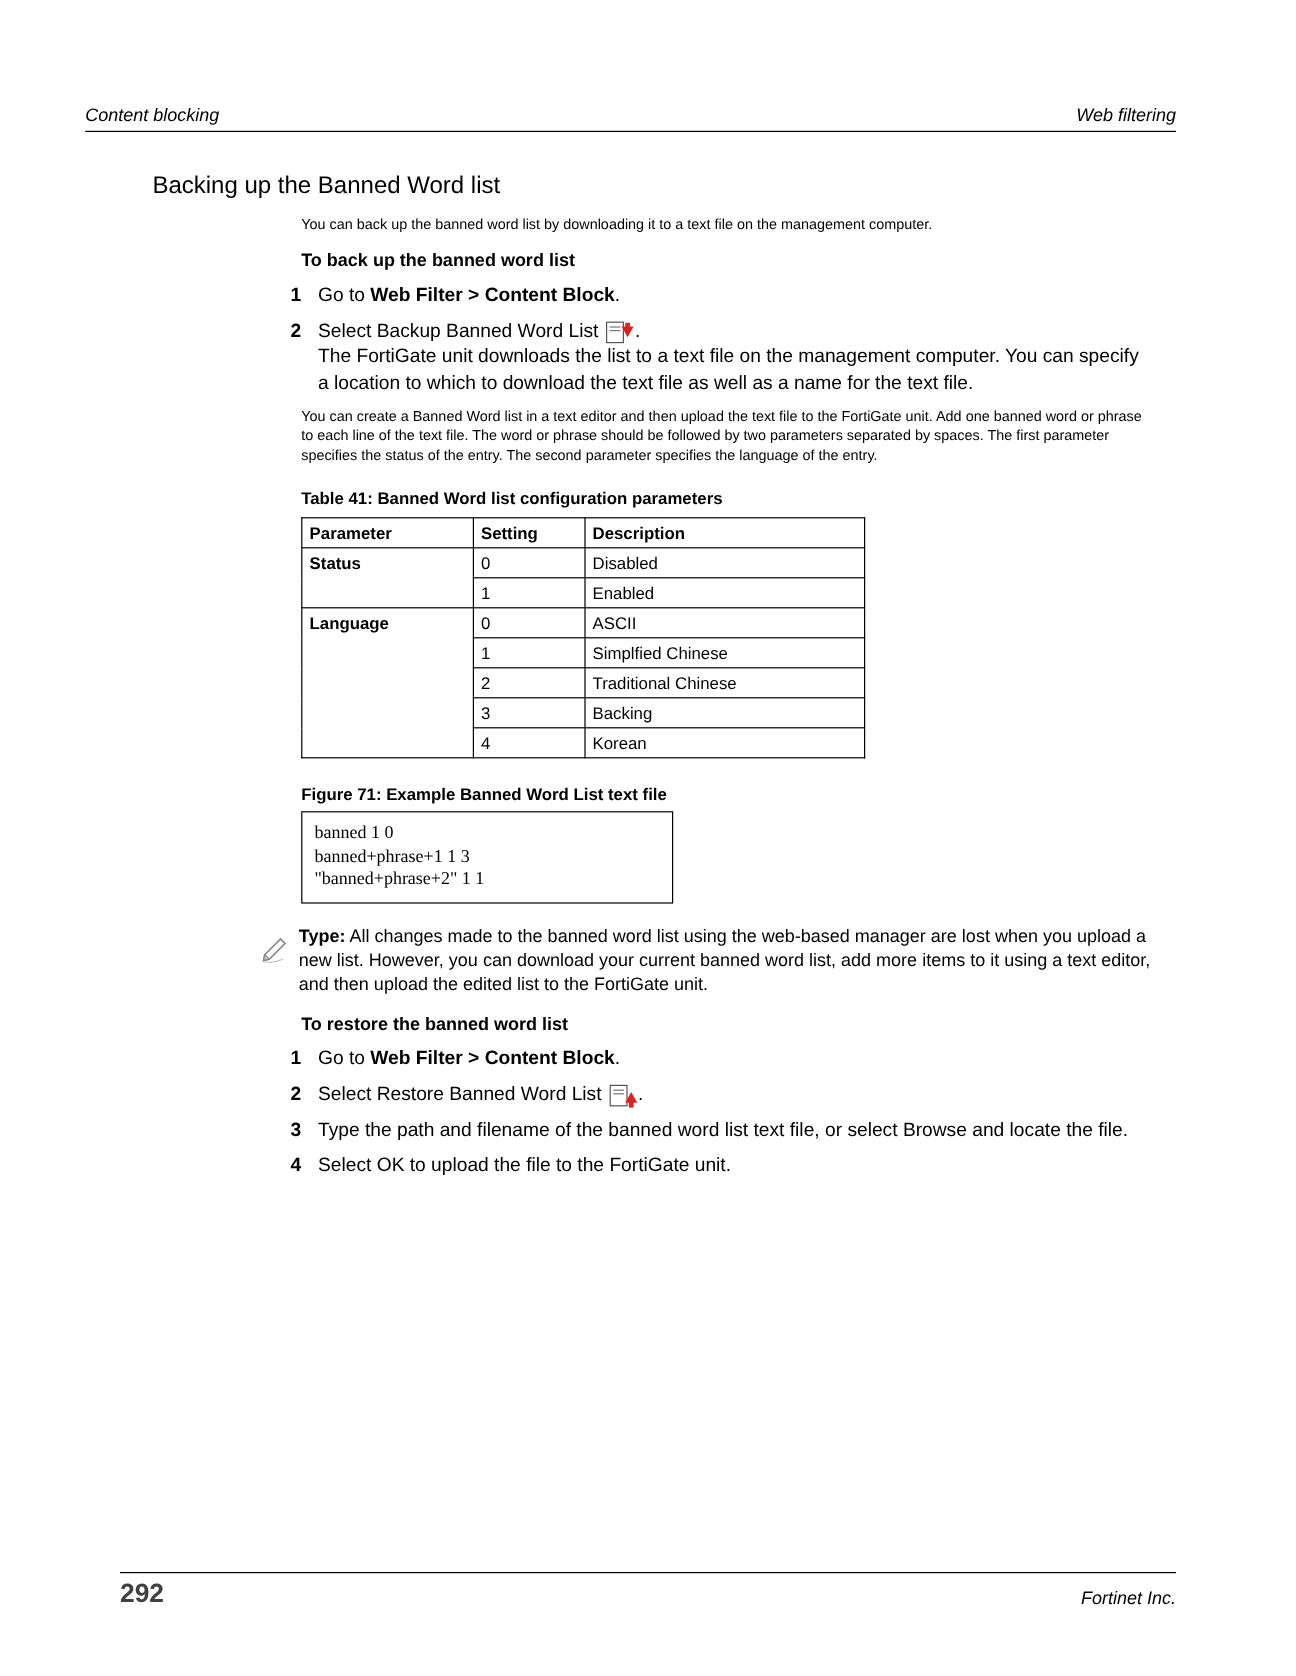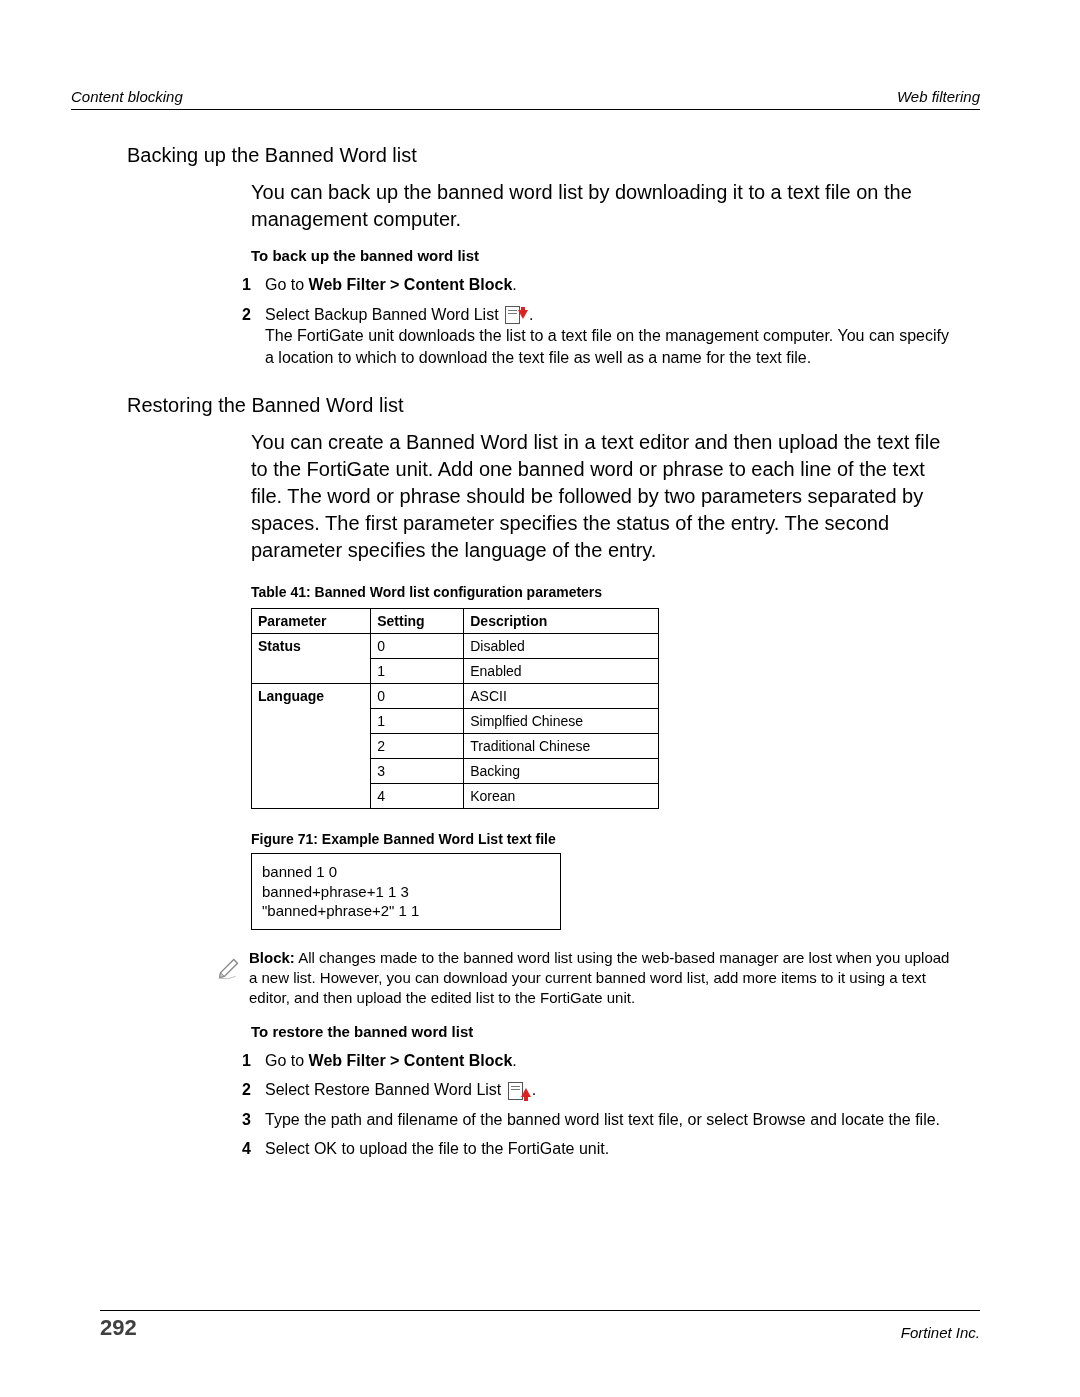--- a/index.html
+++ b/index.html
@@ -36,21 +36,21 @@
   .section-heading {
     font-size: 20px;
     font-weight: normal;
     margin: 0 0 12px 56px;
   }
   .content-block {
     margin-left: 180px;
     margin-right: 20px;
   }
   .body-text {
-    font-size: 20px;
+    font-size: 12px;
     line-height: 1.35;
     margin: 0 0 14px 0;
   }
   .sub-heading {
     font-size: 15px;
     font-weight: bold;
     margin: 14px 0 10px 0;
   }
   .step-row {
     display: flex;
@@ -130,41 +130,41 @@
     height: 5px;
     background: #d22;
   }
   .table-caption {
     font-size: 14px;
     font-weight: bold;
     margin: 20px 0 8px 0;
   }
   table.param-table {
     border-collapse: collapse;
-    width: 408px;
+    width: 470px;
     font-size: 14px;
   }
   table.param-table th, table.param-table td {
     border: 1px solid #000;
     padding: 4px 6px;
     text-align: left;
     vertical-align: top;
   }
   table.param-table th {
     font-weight: bold;
   }
   .figure-caption {
     font-size: 14px;
     font-weight: bold;
     margin: 22px 0 6px 0;
   }
   .code-box {
     border: 1px solid #000;
     padding: 8px 10px;
-    font-family: Liberation Sans, sans-serif;
+    font-family: Liberation Serif, serif;
     font-size: 15px;
     white-space: pre;
     width: 310px;
     box-sizing: border-box;
     line-height: 1.3;
   }
   .note-row {
     display: flex;
     margin: 18px 0 14px -36px;
   }
@@ -230,21 +230,20 @@
       <span class="step-body">
         <span>Select Backup Banned Word List </span>
         <span class="inline-icon">
           <span class="icon-doc"></span><span class="icon-arrow-down"></span>
         </span><span>.</span><br>
         <span>The FortiGate unit downloads the list to a text file on the management computer. You can specify a location to which to download the text file as well as a name for the text file.</span>
       </span>
     </div>
   </div>
 
-  <h2 class="section-heading" style="margin-top:26px;">Restoring the Banned Word list</h2>
   <div class="content-block">
     <p class="body-text">You can create a Banned Word list in a text editor and then upload the text file to the FortiGate unit. Add one banned word or phrase to each line of the text file. The word or phrase should be followed by two parameters separated by spaces. The first parameter specifies the status of the entry. The second parameter specifies the language of the entry.</p>
 
     <p class="table-caption">Table 41: Banned Word list configuration parameters</p>
     <table class="param-table">
       <tbody>
           <tr>
         <th>Parameter</th>
         <th style="width:80px">Setting</th>
         <th>Description</th>
@@ -289,21 +288,21 @@
 
     <div class="note-row">
       <div class="note-icon">
         <svg class="pencil-svg" viewBox="0 0 32 32">
           <path d="M6 22 L20 8 L24 12 L10 26 L5 27 Z" fill="none" stroke="#888" stroke-width="1.5"></path>
           <path d="M6 22 L10 26 L5 27 Z" fill="#ccc" stroke="#888" stroke-width="1"></path>
           <path d="M4 28 Q14 30 22 26" fill="none" stroke="#bbb" stroke-width="1"></path>
         </svg>
       </div>
       <div class="note-text">
-        <b>Block:</b><span> All changes made to the banned word list using the web-based manager are lost when you upload a new list. However, you can download your current banned word list, add more items to it using a text editor, and then upload the edited list to the FortiGate unit.</span>
+        <b>Type:</b><span> All changes made to the banned word list using the web-based manager are lost when you upload a new list. However, you can download your current banned word list, add more items to it using a text editor, and then upload the edited list to the FortiGate unit.</span>
       </div>
     </div>
 
     <p class="sub-heading">To restore the banned word list</p>
 
     <div class="step-row">
       <span class="step-num">1</span>
       <span class="step-body">
         <span>Go to </span><b>Web Filter &gt; Content Block</b><span>.</span>
       </span>

